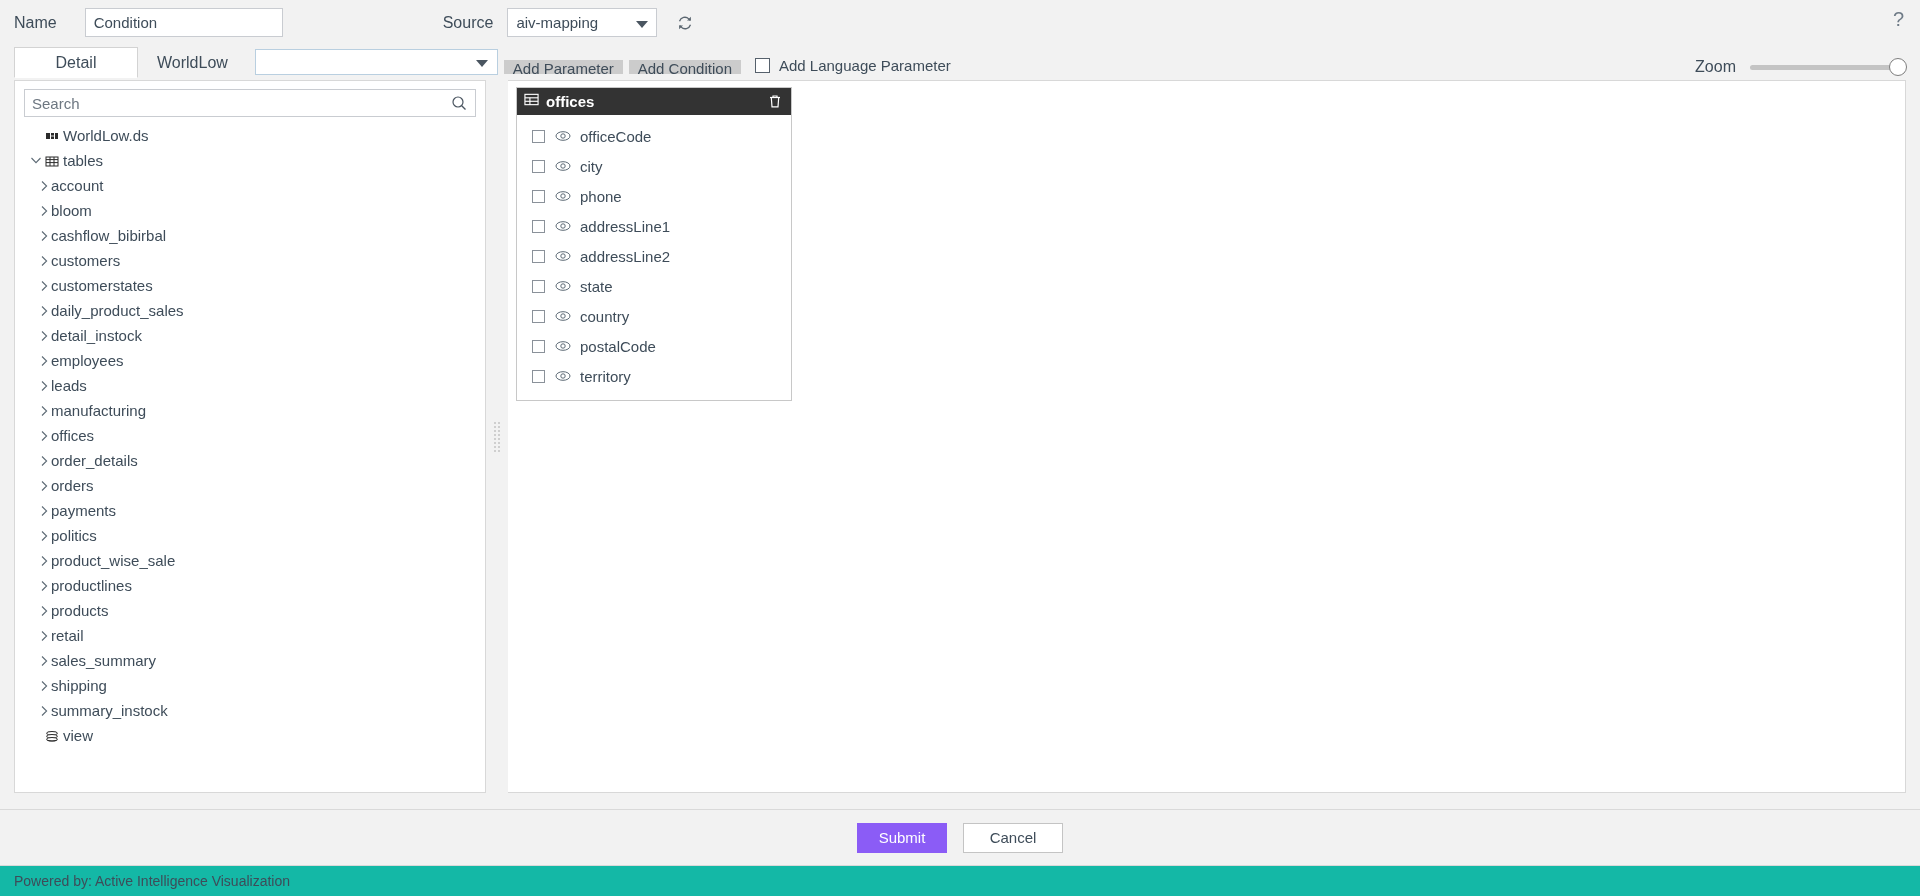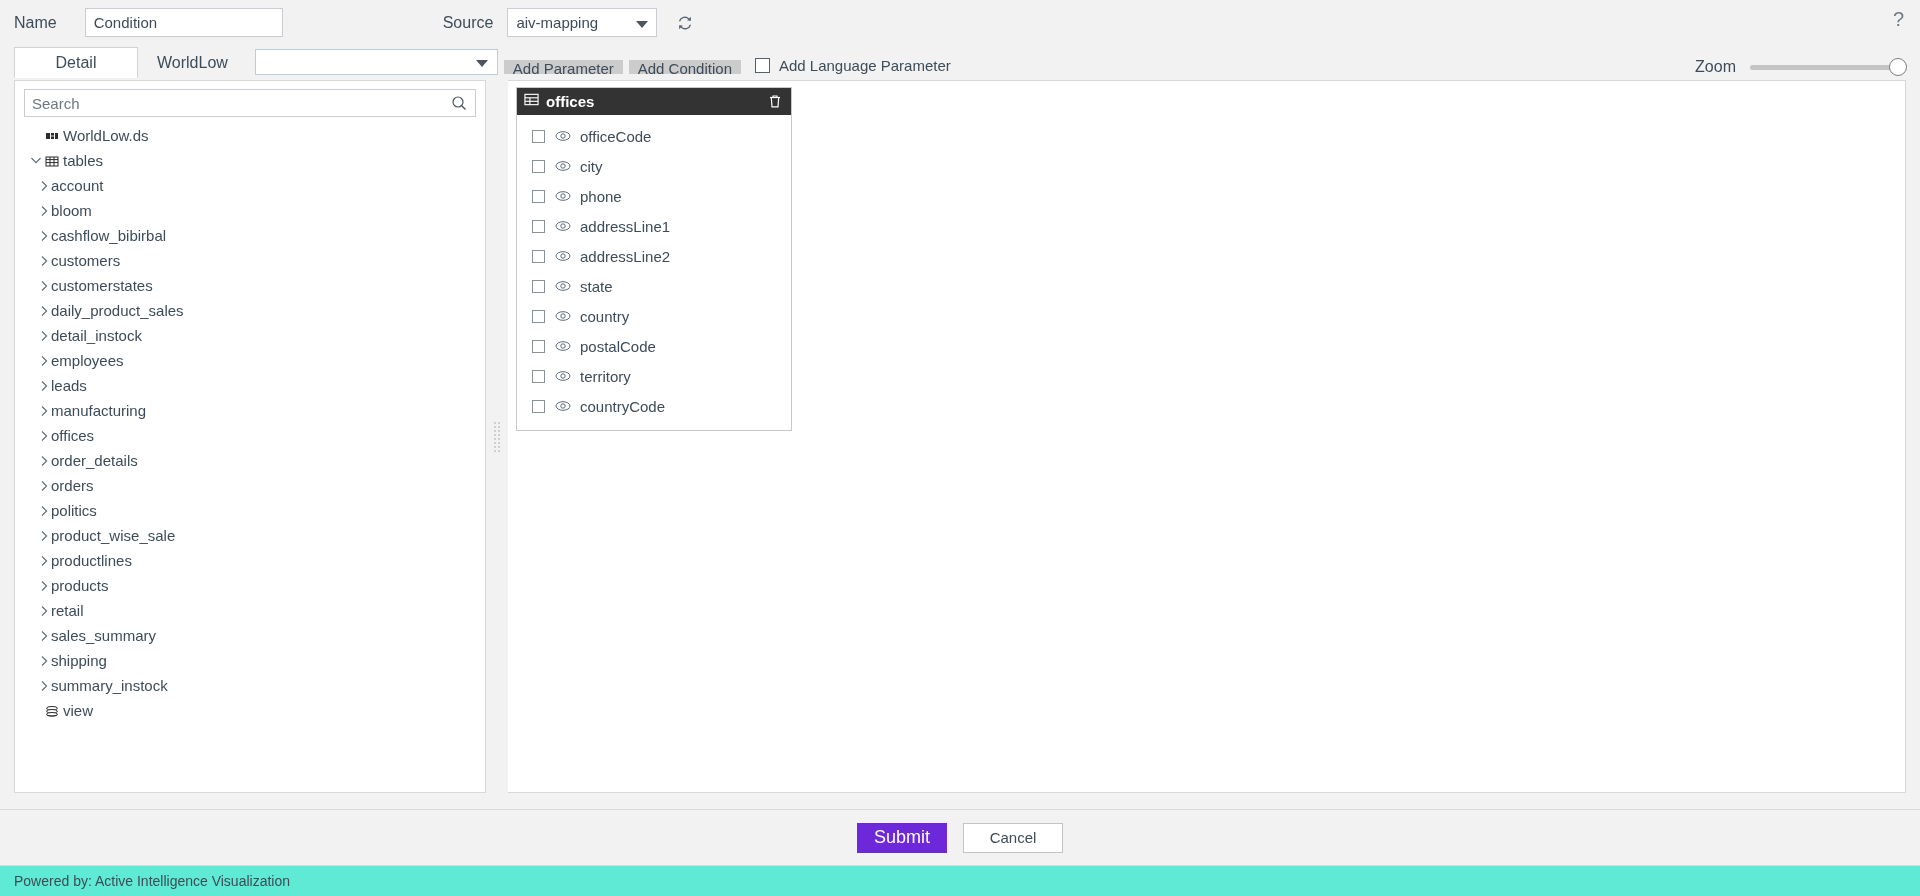--- a/index.html
+++ b/index.html
@@ -350,40 +350,40 @@
     height: 56px;
     background: #f2f2f2;
     border-top: 1px solid #d9d9d9;
     display: flex;
     align-items: center;
     justify-content: center;
     gap: 16px;
     flex: none;
   }
   .btn-primary {
-    background: #6d28d9;
+    background: #8b5cf6;
     color: #ffffff;
     border: none;
     width: 90px; height: 30px;
-    font-size: 18px;
+    font-size: 15px;
     font-family: "Liberation Sans", sans-serif;
     cursor: pointer;
   }
   .btn-ghost {
     background: #ffffff;
     color: #3e4c59;
     border: 1px solid #c4c4c4;
     width: 100px; height: 30px;
     font-size: 15px;
     font-family: "Liberation Sans", sans-serif;
     cursor: pointer;
   }
   .statusbar {
     height: 31px;
-    background: #5eead4;
+    background: #14b8a6;
     border-top: 1px solid #d9d9d9;
     display: flex;
     align-items: center;
     padding-left: 14px;
     font-size: 14px;
     color: #3e4c59;
     flex: none;
   }
 </style>
 </head>
@@ -580,20 +580,28 @@
             </span>
             <span class="tlabel">order_details</span>
           </div>
           <div class="tnode lvl1">
             <span class="arrow">
               <svg width="11" height="12" viewBox="0 0 11 12">
                 <path d="M3 1.5L7.6 6 3 10.5" fill="none" stroke="#5d6a75" stroke-width="1.1"></path>
               </svg>
             </span>
             <span class="tlabel">orders</span>
+          </div>
+          <div class="tnode lvl1">
+            <span class="arrow">
+              <svg width="11" height="12" viewBox="0 0 11 12">
+                <path d="M3 1.5L7.6 6 3 10.5" fill="none" stroke="#5d6a75" stroke-width="1.1"></path>
+              </svg>
+            </span>
+            <span class="tlabel">payments</span>
           </div>
           <div class="tnode lvl1">
             <span class="arrow">
               <svg width="11" height="12" viewBox="0 0 11 12">
                 <path d="M3 1.5L7.6 6 3 10.5" fill="none" stroke="#5d6a75" stroke-width="1.1"></path>
               </svg>
             </span>
             <span class="tlabel">politics</span>
           </div>
           <div class="tnode lvl1">
@@ -797,30 +805,20 @@
             <div class="frow">
               <span class="fchk"></span>
               <span class="feye">
                 <svg width="16" height="14" viewBox="0 0 16 14">
                   <ellipse cx="8" cy="7" rx="7" ry="4.3" fill="none" stroke="#5d6a75" stroke-width="1"></ellipse>
                   <circle cx="8" cy="7" r="2.2" fill="none" stroke="#5d6a75" stroke-width="1"></circle>
                 </svg>
               </span>
               <span class="fname">territory</span>
             </div>
-            <div class="frow">
-              <span class="fchk"></span>
-              <span class="feye">
-                <svg width="16" height="14" viewBox="0 0 16 14">
-                  <ellipse cx="8" cy="7" rx="7" ry="4.3" fill="none" stroke="#5d6a75" stroke-width="1"></ellipse>
-                  <circle cx="8" cy="7" r="2.2" fill="none" stroke="#5d6a75" stroke-width="1"></circle>
-                </svg>
-              </span>
-              <span class="fname">countryCode</span>
-            </div>
           </div>
       </div>
     </div>
   </div>
 
   <div class="footer">
     <button class="btn-primary">Submit</button>
     <button class="btn-ghost">Cancel</button>
   </div>
 

